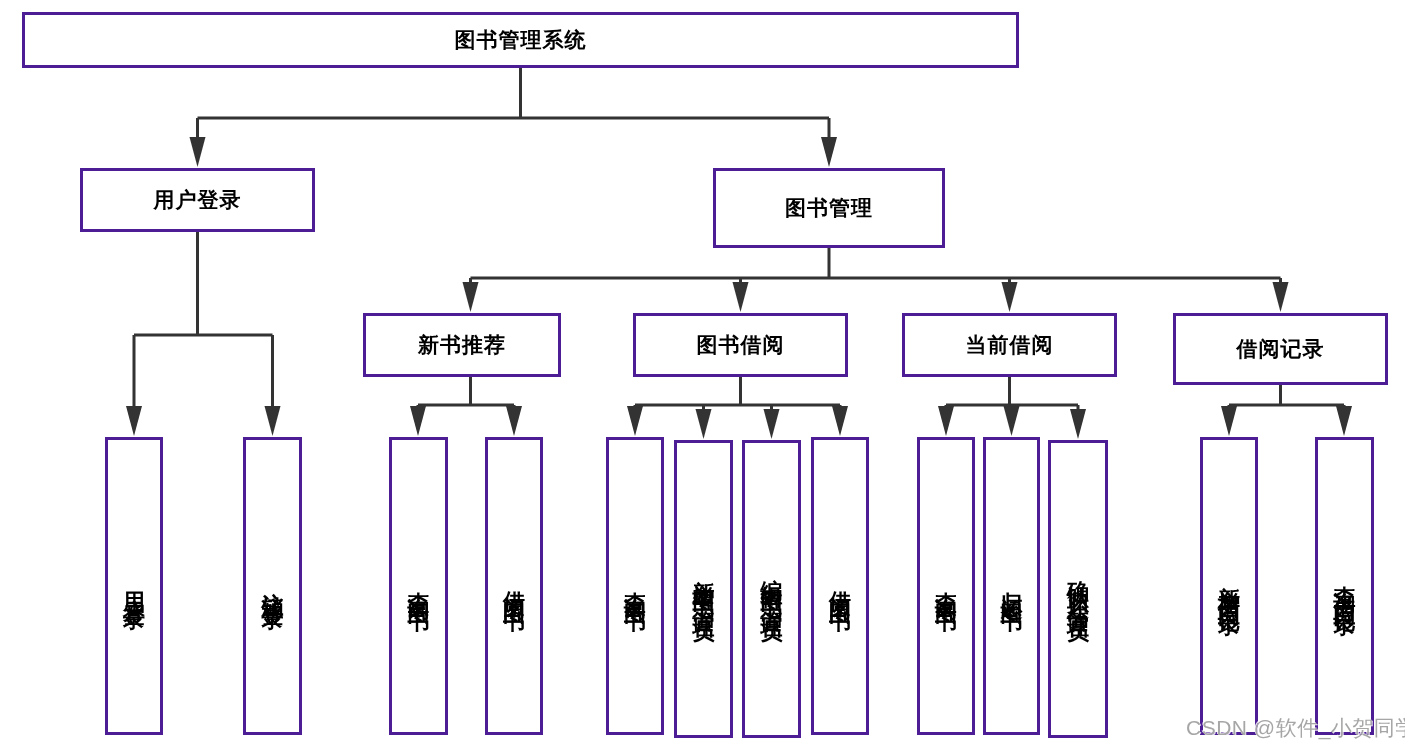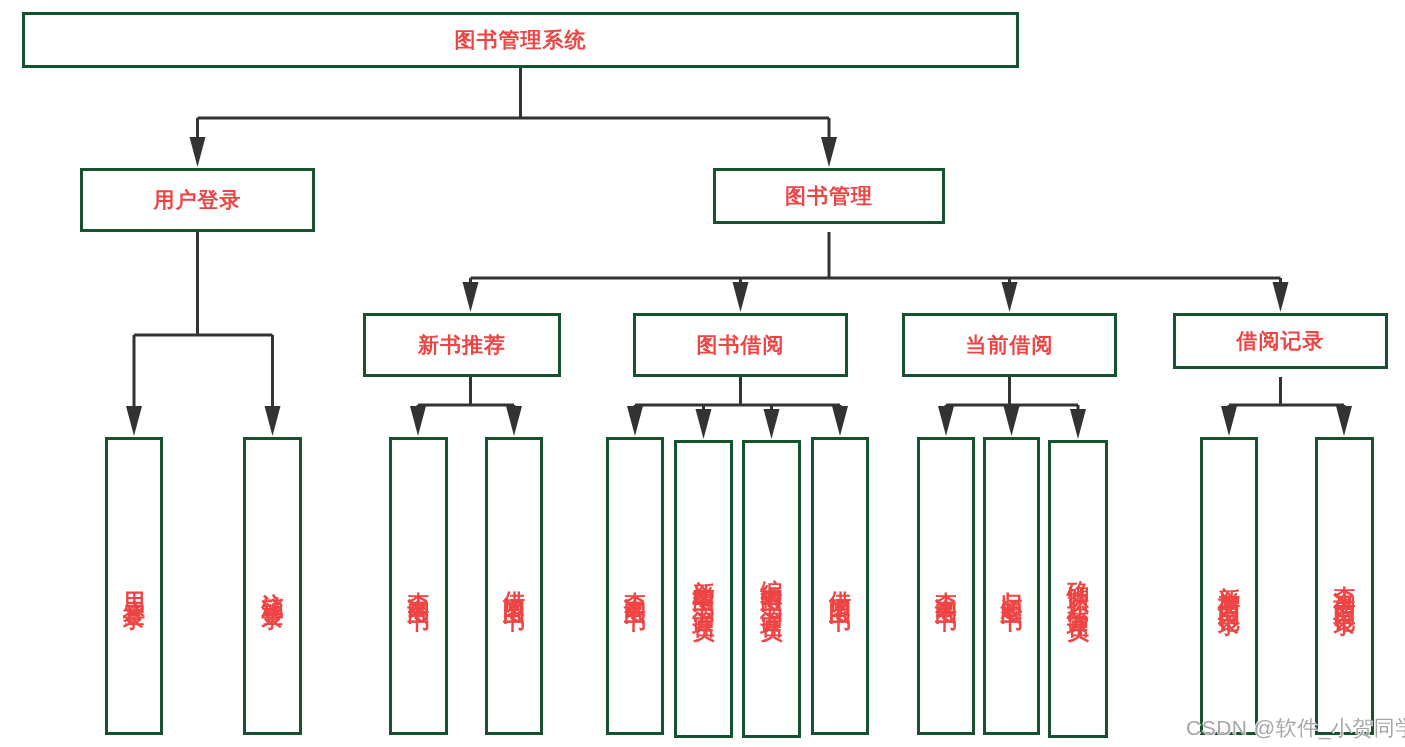--- a/index.html
+++ b/index.html
@@ -1,20 +1,20 @@
 <!DOCTYPE html>
 <html><head>
 <meta charset="utf-8">
 <style>
   html,body{margin:0;padding:0;background:#fff;}
   .stage{position:relative;width:1405px;height:747px;background:#ffffff;overflow:hidden;
          font-family:"Liberation Sans",sans-serif;}
   svg.wires{position:absolute;left:0;top:0;z-index:1;}
-  .box{position:absolute;z-index:2;background:#fff;border:3px solid #14532d;box-sizing:border-box;
-       display:flex;align-items:center;justify-content:center;color:#ef4444;}
+  .box{position:absolute;z-index:2;background:#fff;border:3px solid #4c1d95;box-sizing:border-box;
+       display:flex;align-items:center;justify-content:center;color:#000000;}
   .h .label{font-size:21px;font-weight:600;letter-spacing:1px;white-space:nowrap;}
   .leaf .label{writing-mode:vertical-rl;text-orientation:mixed;font-size:22px;font-weight:600;
                letter-spacing:6px;line-height:1;}
   .watermark{position:absolute;z-index:3;left:1186px;top:714px;font-size:21px;color:#a6a6a6;
              letter-spacing:0.5px;white-space:nowrap;
              text-shadow:1px 1px 0 rgba(255,255,255,.85),-1px -1px 0 rgba(255,255,255,.85);}
 </style>
 </head>
 <body>
 
@@ -56,34 +56,34 @@
     <use href="#ah" transform="translate(1344 436)"></use>
   </svg>
 
   <div class="box h" style="left:22px;top:12px;width:997px;height:56px">
     <span class="label">图书管理系统</span>
   </div>
 
   <div class="box h" style="left:80px;top:168px;width:235px;height:64px">
     <span class="label">用户登录</span>
   </div>
-  <div class="box h" style="left:713px;top:168px;width:232px;height:56px">
+  <div class="box h" style="left:713px;top:168px;width:232px;height:80px">
     <span class="label">图书管理</span>
   </div>
 
   <div class="box h" style="left:363px;top:313px;width:198px;height:64px">
     <span class="label">新书推荐</span>
   </div>
   <div class="box h" style="left:902px;top:313px;width:215px;height:64px">
     <span class="label">当前借阅</span>
   </div>
   <div class="box h" style="left:633px;top:313px;width:215px;height:64px">
     <span class="label">图书借阅</span>
   </div>
-  <div class="box h" style="left:1173px;top:313px;width:215px;height:56px">
+  <div class="box h" style="left:1173px;top:313px;width:215px;height:72px">
     <span class="label">借阅记录</span>
   </div>
 
   <div class="box leaf" style="left:105px;top:437px;width:58px;height:298px">
     <span class="label">用户登录</span>
   </div>
   <div class="box leaf" style="left:243px;top:437px;width:59px;height:298px">
     <span class="label">注销登录</span>
   </div>
 

